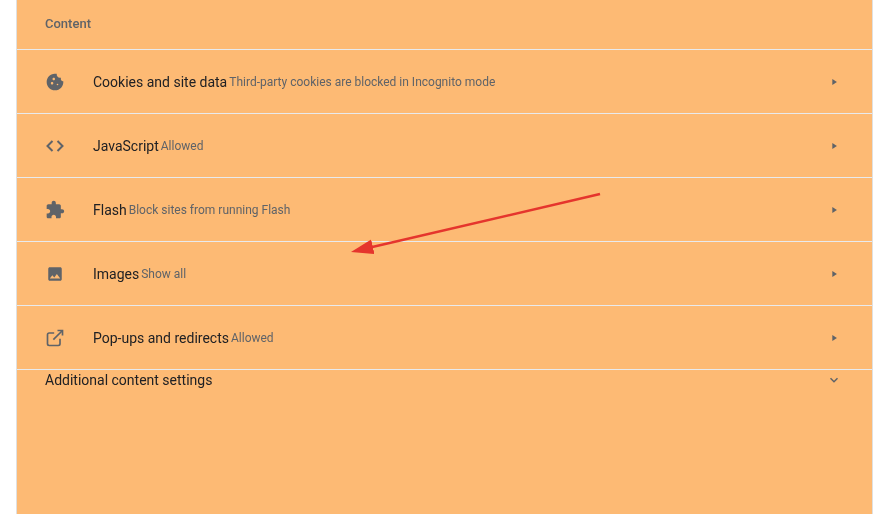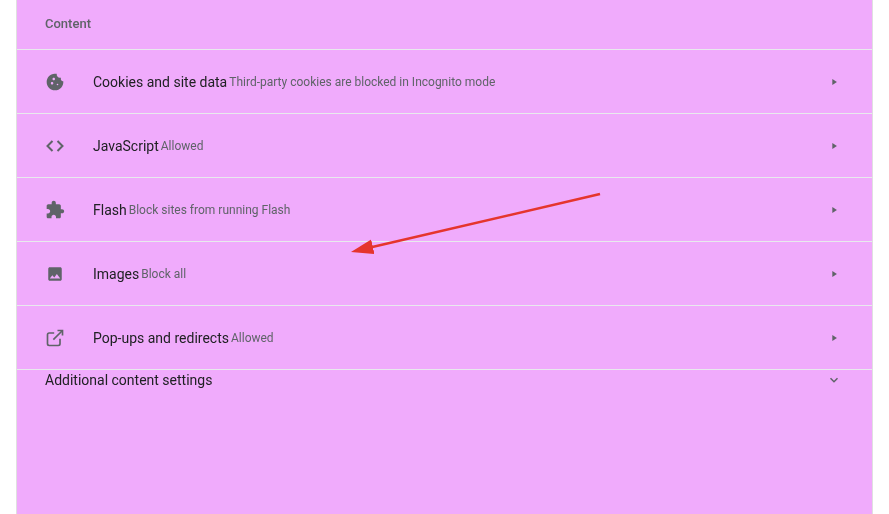--- a/index.html
+++ b/index.html
@@ -8,21 +8,21 @@
       background: #fff;
       width: 889px;
       height: 514px;
       overflow: hidden;
       position: relative;
     }
     .panel {
       margin: 0 16px;
       border-left: 1px solid #e0e0e0;
       border-right: 1px solid #e0e0e0;
-      background: #f0abfc;
+      background: #fdba74;
       height: 514px;
     }
     .section-header {
       padding: 16px 28px 18px 28px;
       font-size: 13px;
       font-weight: 500;
       color: #5f6368;
     }
     .row {
       display: flex;
@@ -146,21 +146,21 @@
   </div>
 
   <div class="row">
     <span class="icon-wrap">
       <svg width="18" height="18" viewBox="0 0 24 24" fill="#5f6368">
           <path d="M21 19V5c0-1.1-.9-2-2-2H5c-1.1 0-2 .9-2 2v14c0 1.1.9 2 2 2h14c1.1 0 2-.9 2-2zM8.5 13.5l2.5 3.01L14.5 12l4.5 6H5l3.5-4.5z"></path>
         </svg>
     </span>
     <div class="texts">
       <div class="title">Images</div>
-      <div class="subtitle">Block all</div>
+      <div class="subtitle">Show all</div>
     </div>
     <span class="caret">
       <svg width="10" height="10" viewBox="0 0 24 24" fill="#5f6368">
           <path d="M8 5l11 7-11 7z"></path>
         </svg>
     </span>
   </div>
 
   <div class="row">
     <span class="icon-wrap">

